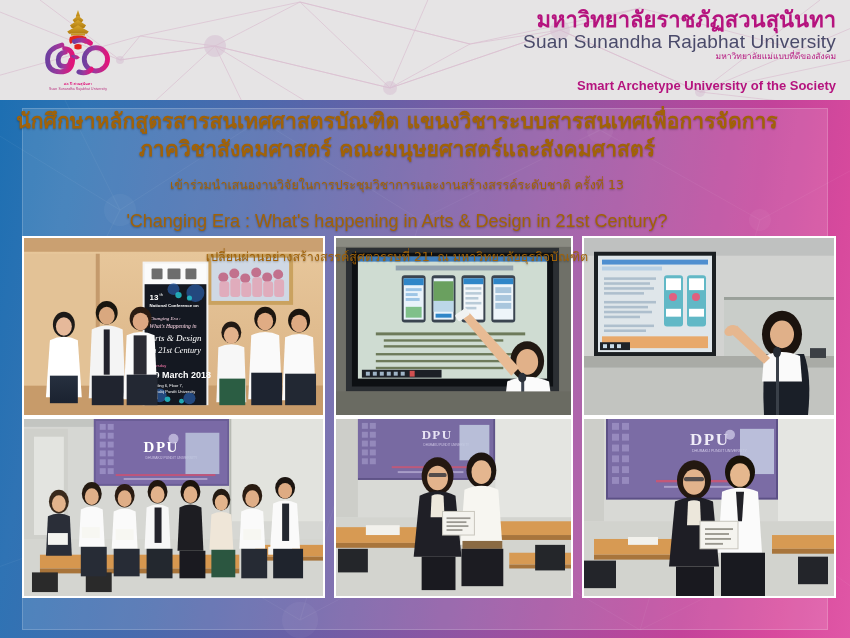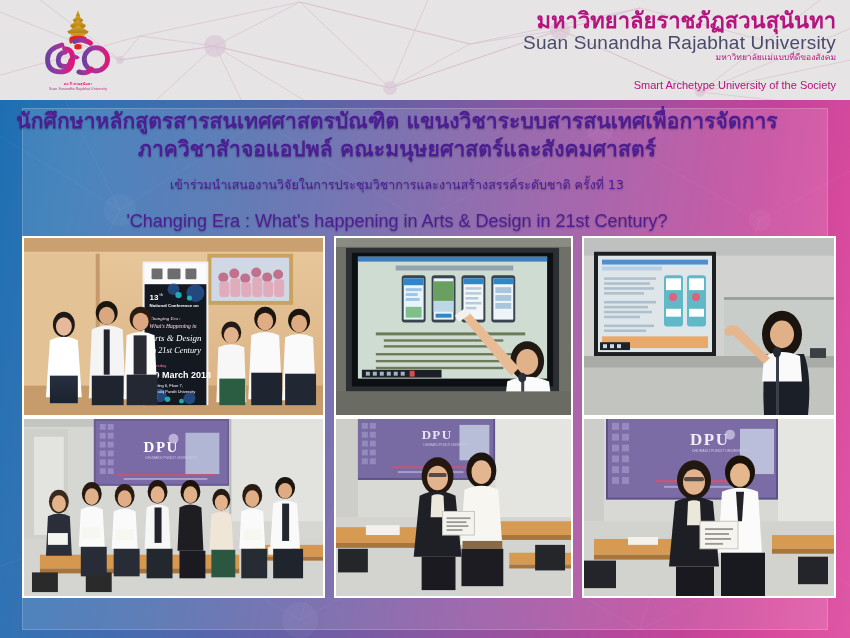--- a/index.html
+++ b/index.html
@@ -45,22 +45,23 @@
   .uni-en {
     color:#4a4a6a; font-size:19px; letter-spacing:.2px; white-space:nowrap;
     margin-top:1px;
     font-family:"Liberation Sans",sans-serif;
   }
   .uni-th-sub {
     color:#b5137e; font-size:8.5px; margin-top:0; white-space:nowrap;
     font-family:"DejaVu Sans","Liberation Sans",sans-serif;
   }
   .uni-en-sub {
-    color:#b5137e; font-size:11px; margin-top:18px; white-space:nowrap;
+    color:#b5137e; font-size:13px; margin-top:18px; white-space:nowrap;
     font-family:"Liberation Sans",sans-serif;
+    font-weight:bold;
   }
 
   
   .body-band {
     position:absolute; left:0; top:100px; width:850px; height:538px;
     background:linear-gradient(100deg,
       #1d6fb2 0%, #2f73b4 9%, #4a6aad 26%, #6a5fa6 42%,
       #8a56a3 56%, #a94c9e 70%, #c3439a 82%, #d84a9d 92%, #e057a6 100%);
     overflow:hidden;
   }
@@ -69,21 +70,21 @@
   
   .content-card {
     position:absolute; left:22px; top:8px; width:806px; height:522px;
     background:rgba(255,255,255,0.13);
     border:1px solid rgba(255,255,255,0.18);
   }
 
   
   .title-block {
     position:absolute; left:0; top:108px; width:794px;
-    text-align:center; color:#4c1d95; z-index:4;
+    text-align:center; color:#a16207; z-index:4;
   }
   .t-line1, .t-line2 {
     font-size:21px; font-weight:bold; line-height:1.32;
     text-shadow:0 1px 2px rgba(0,0,0,.28);
     font-family:"DejaVu Sans","Liberation Sans",sans-serif;
     letter-spacing:.1px;
   }
   .t-sub {
     font-size:12.5px; line-height:1.5; margin-top:13px;
     text-shadow:0 1px 2px rgba(0,0,0,.3);
@@ -213,23 +214,24 @@
         <circle cx="300" cy="520" r="18"></circle>
         <circle cx="760" cy="120" r="11"></circle>
         <circle cx="470" cy="430" r="14"></circle>
       </g>
     </svg>
     <div class="content-card"></div>
   </div>
 
   <div class="title-block">
     <div class="t-line1">นักศึกษาหลักสูตรสารสนเทศศาสตรบัณฑิต แขนงวิชาระบบสารสนเทศเพื่อการจัดการ</div>
-    <div class="t-line2">ภาควิชาสัาจอแอปพล์ คณะมนุษยศาสตร์และสังคมศาสตร์</div>
+    <div class="t-line2">ภาควิชาสังคมศาสตร์ คณะมนุษยศาสตร์และสังคมศาสตร์</div>
     <div class="t-sub">เข้าร่วมนำเสนองานวิจัยในการประชุมวิชาการและงานสร้างสรรค์ระดับชาติ ครั้งที่ 13</div>
     <div class="t-sub en">'Changing Era : What's happening in Arts &amp; Design in 21st Century?</div>
+    <div class="t-sub">เปลี่ยนผ่านอย่างสร้างสรรค์สู่ศตวรรษที่ 21' ณ มหาวิทยาลัยธุรกิจบัณฑิต</div>
   </div>
 
   <div class="grid">
 
     <div class="photo">
       <svg class="photo-svg" viewBox="0 0 300 180" preserveAspectRatio="none">
         <defs>
           <linearGradient id="wallA" x1="0" y1="0" x2="0" y2="1">
             <stop offset="0%" stop-color="#e8c89c"></stop>
               <stop offset="100%" stop-color="#d9b183"></stop>

